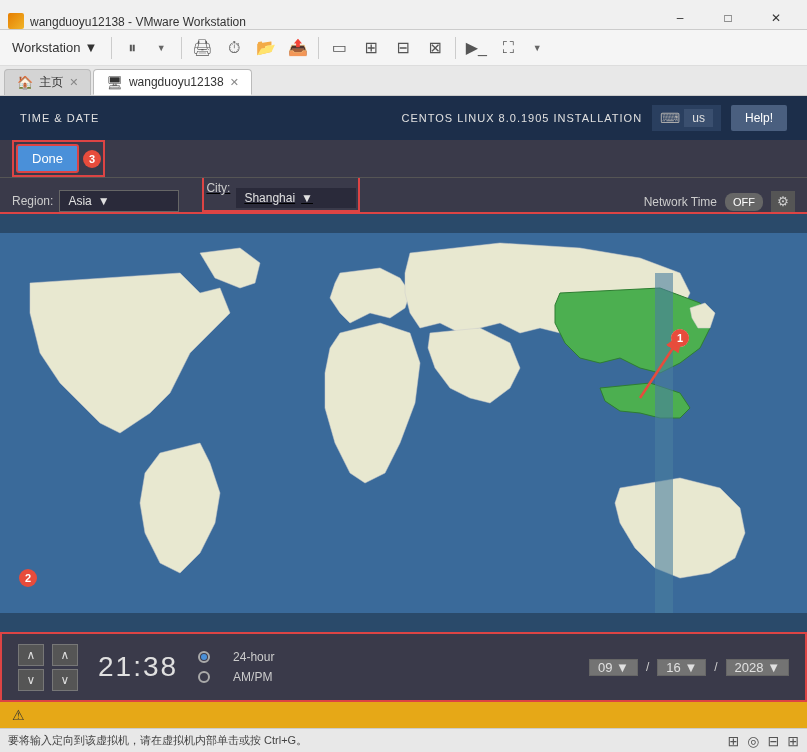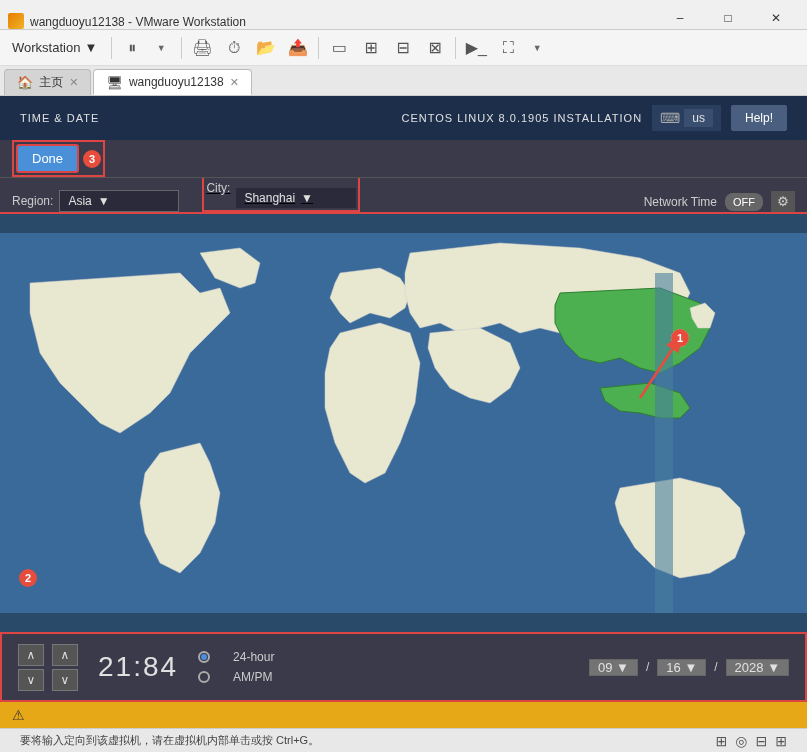--- a/index.html
+++ b/index.html
@@ -186,21 +186,21 @@
       padding: 0 12px; gap: 8px;
       color: #333; font-size: 12px;
     }
     .warning-icon { color: #333; font-size: 14px; }
 
     
     #status-bar {
       background: #e8e8e8;
       height: 24px;
       display: flex; align-items: center;
-      padding: 0 20px;
+      padding: 0 8px;
       border-top: 1px solid #ccc;
       font-size: 11px; color: #444;
     }
     .status-text { flex: 1; }
     .status-icons { display: flex; gap: 8px; color: #555; font-size: 14px; }
 
     
     .badge-circle {
       position: absolute;
       width: 22px; height: 22px; border-radius: 50%;
@@ -366,21 +366,21 @@
         <div class="up-down-group">
           <button class="ud-btn">∧</button>
           <button class="ud-btn">∨</button>
         </div>
         <div class="up-down-group">
           <button class="ud-btn">∧</button>
           <button class="ud-btn">∨</button>
         </div>
       </div>
       <div class="time-display">
-        <span>21</span>:<span>84</span>
+        <span>21</span>:<span>38</span>
       </div>
       <div class="time-format-area">
         <div class="radio-item">
           <div class="radio-dot checked"></div>
           <span>24-hour</span>
         </div>
         <div class="radio-item">
           <div class="radio-dot"></div>
           <span>AM/PM</span>
         </div>

